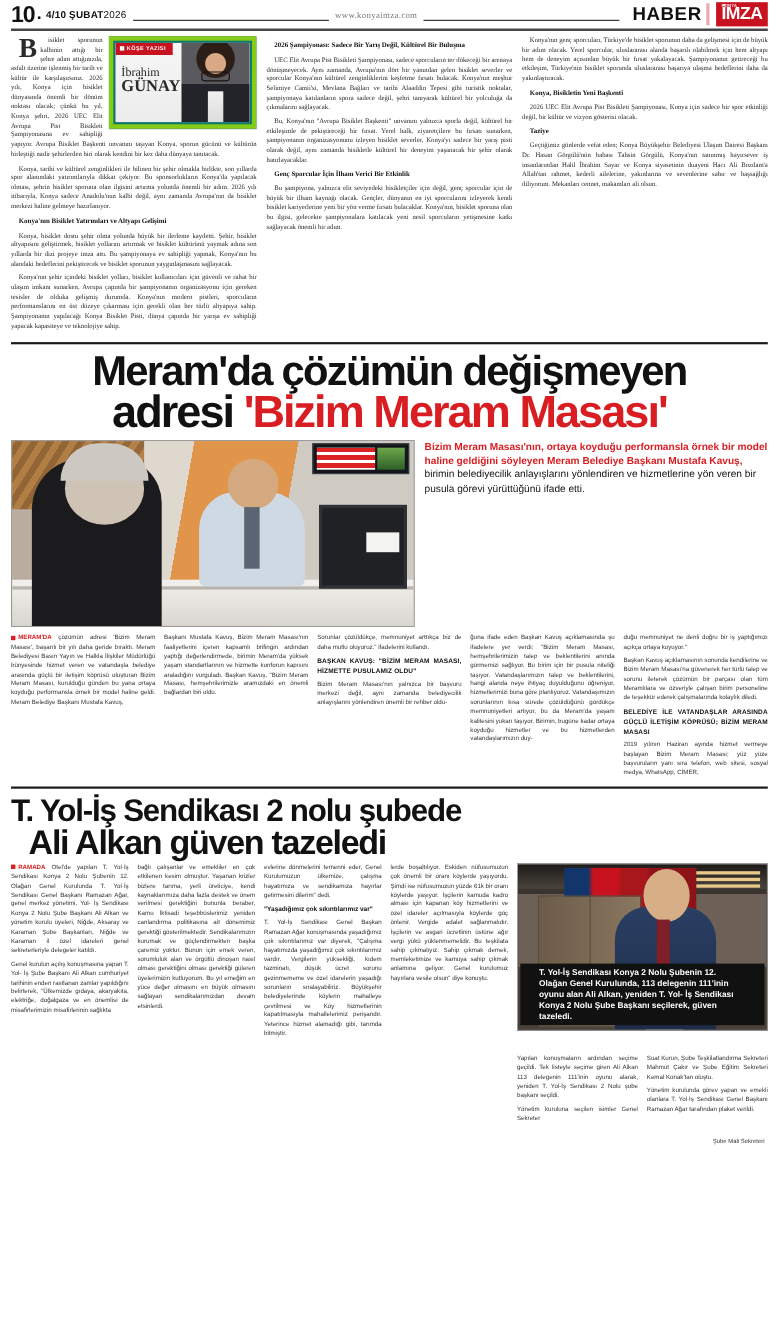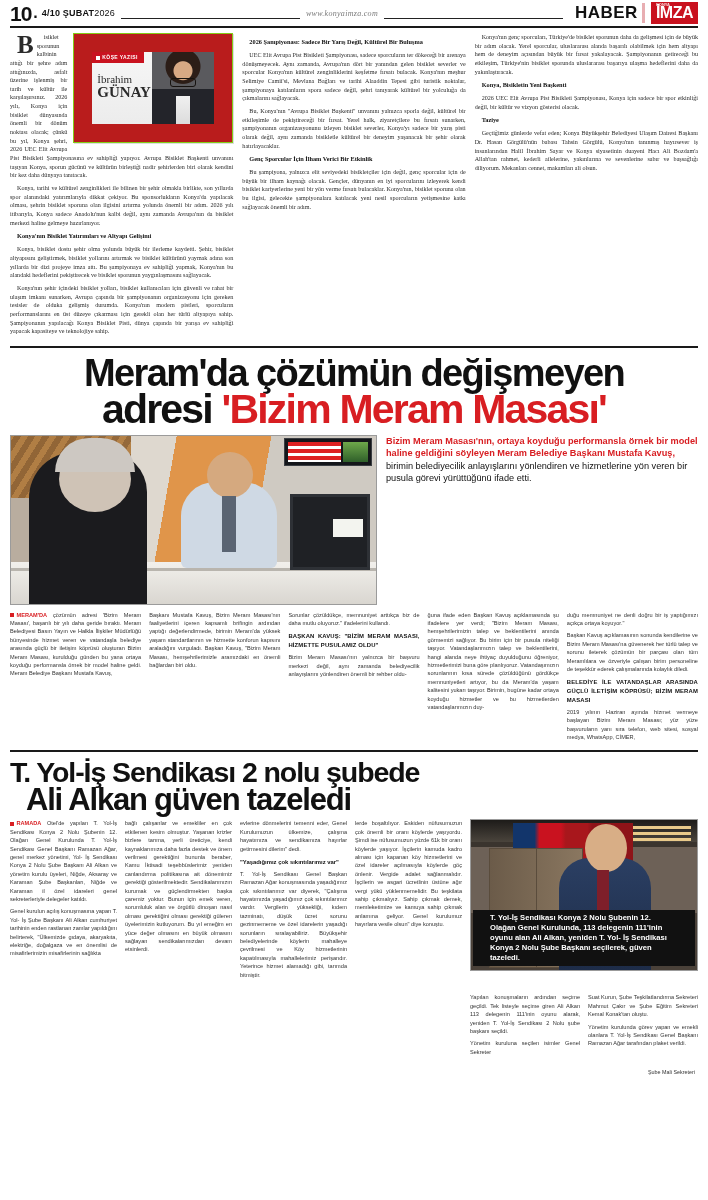--- a/index.html
+++ b/index.html
@@ -11,42 +11,42 @@
   }
   .page{position:relative;width:708px;height:909px;background:#fff;box-sizing:border-box;padding:0 10px;}
 
   
   .masthead{position:relative;height:26px;display:flex;align-items:center;}
   .mh-pageno{font-family:"Liberation Sans",sans-serif;font-weight:bold;font-size:21px;letter-spacing:-1px;line-height:1;}
   .mh-dot{font-family:"Liberation Sans",sans-serif;font-weight:bold;font-size:16px;margin:0 4px 0 2px;}
   .mh-date{font-family:"Liberation Sans",sans-serif;font-size:9px;font-weight:bold;letter-spacing:.2px;}
   .mh-date .yr{font-weight:normal;}
   .mh-rule{flex:1;height:1px;background:#222;margin:0 6px;position:relative;top:5px;}
-  .mh-url{font-family:"Liberation Serif",serif;font-style:italic;font-size:8px;color:#7a7a7a;letter-spacing:.3px;white-space:nowrap;}
+  .mh-url{font-family:"Liberation Serif",serif;font-size:8px;color:#7a7a7a;letter-spacing:.3px;white-space:nowrap;}
   .mh-haber{font-family:"Liberation Sans",sans-serif;font-weight:bold;font-size:17px;letter-spacing:.5px;margin-left:6px;text-align:center;}
   .mh-logo{margin-left:6px;background:#c9121f;color:#fff;font-family:"Liberation Sans",sans-serif;font-weight:bold;font-size:16px;
            padding:2px 5px 2px 5px;letter-spacing:-.5px;position:relative;}
   .mh-logo .tiny{position:absolute;top:0px;left:5px;font-size:4px;letter-spacing:0;opacity:.85;}
   .mh-sep{width:3px;height:20px;background:#e8aeb2;margin-left:4px;}
 
   
   .a1-title{font-family:"Liberation Serif",serif;font-weight:bold;font-size:16.5px;text-align:center;margin:3px 0 4px;letter-spacing:-.2px;}
   .hr-thin{height:1px;background:#1a1a1a;}
   .hr-thick{height:2px;background:#1a1a1a;}
 
   .a1-cols{display:grid;grid-template-columns:1fr 1fr 1fr;column-gap:9px;margin-top:5px;}
   .col{font-size:6.1px;line-height:1.42;text-align:justify;color:#2a2a2a;}
   .col p{margin:0 0 4.2px 0;text-indent:7px;}
   .sub{font-weight:bold;font-size:6.3px;margin:5px 0 4px;text-indent:7px;color:#111;}
   .dropcap::first-letter{
     float:left;font-size:25px;line-height:21px;font-weight:bold;padding:1px 3px 0 0;font-family:"Liberation Serif",serif;
   }
 
   
-  .colum-card{float:right;width:122px;margin:0 0 4px 6px;border:1px solid #84cc16;background:#b91c1c;padding:18px;box-shadow:1px 1px 0 #ddd;}
+  .colum-card{float:right;width:122px;margin:0 0 4px 6px;border:4px solid #84cc16;background:#0f766e;padding:2px;box-shadow:1px 1px 0 #ddd;}
   .colum-inner{position:relative;height:72px;overflow:hidden;background:linear-gradient(180deg,#f6f6f6,#ececec);}
   .colum-tag{position:absolute;top:0;left:0;background:#c9121f;color:#fff;font-family:"Liberation Sans",sans-serif;font-weight:bold;
              font-size:5px;letter-spacing:.4px;padding:2px 6px 2px 4px;z-index:3;}
   .colum-tag .bullet{display:inline-block;width:4px;height:4px;background:#fff;margin-right:2px;vertical-align:middle;}
   .colum-name{position:absolute;left:5px;top:22px;z-index:3;font-family:"Liberation Serif",serif;line-height:1.02;}
   .colum-name .n1{font-size:11px;}
   .colum-name .n2{font-size:15px;font-weight:bold;display:block;}
   .colum-photo{position:absolute;right:0;top:0;width:62px;height:72px;
      background:
        radial-gradient(circle at 50% 26%, #d8a984 0 9px, rgba(0,0,0,0) 10px),

